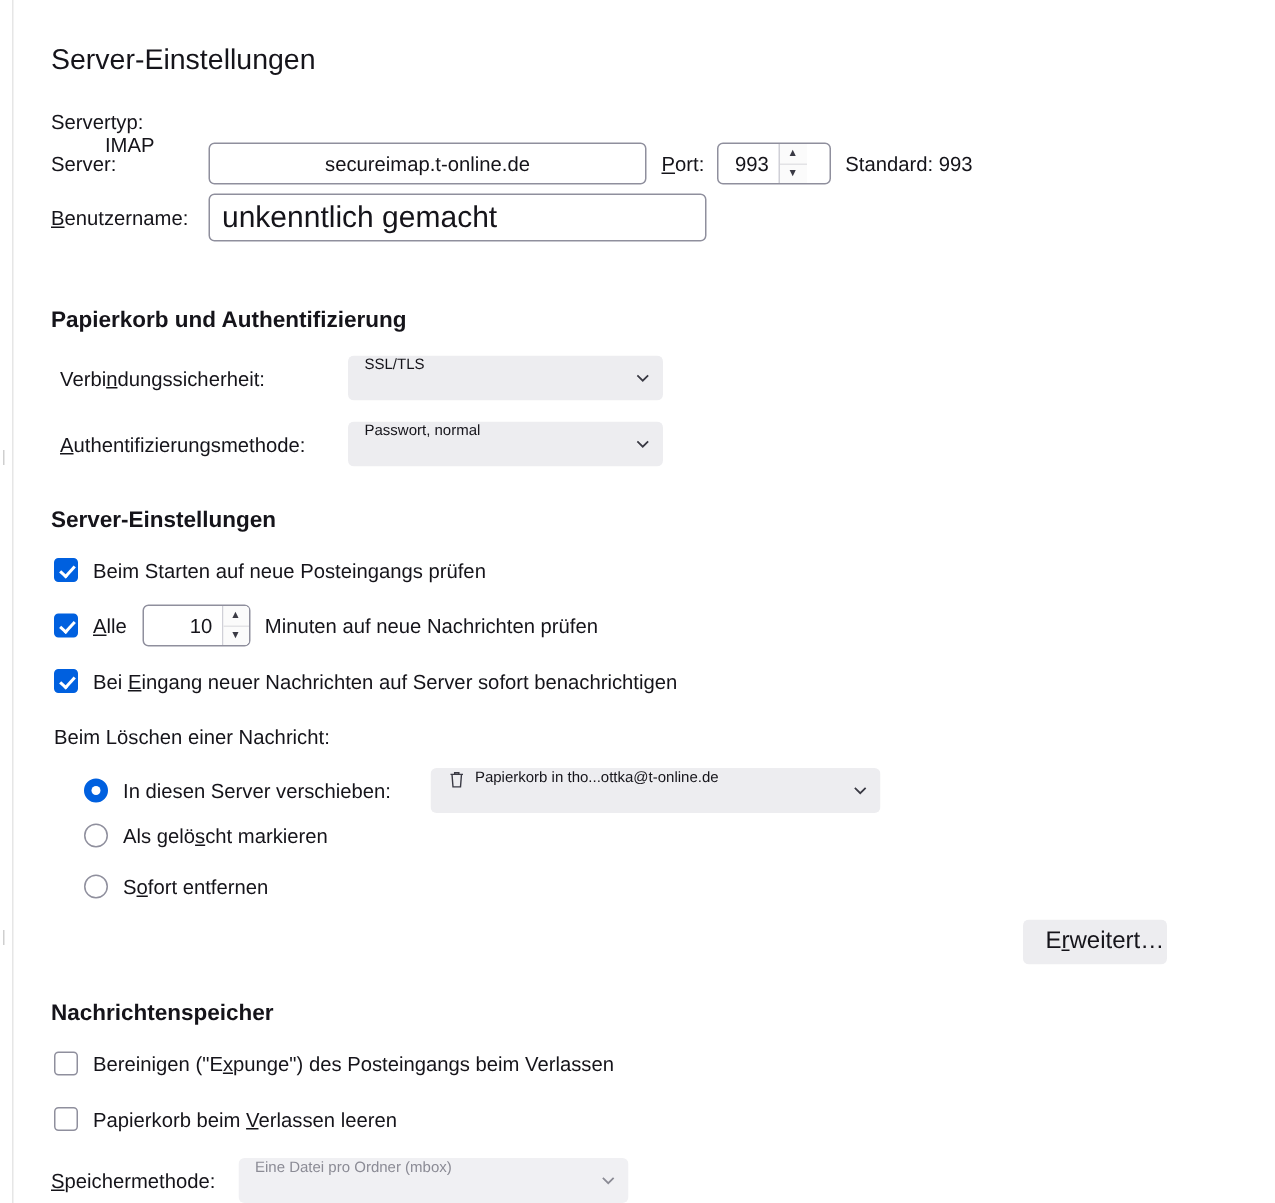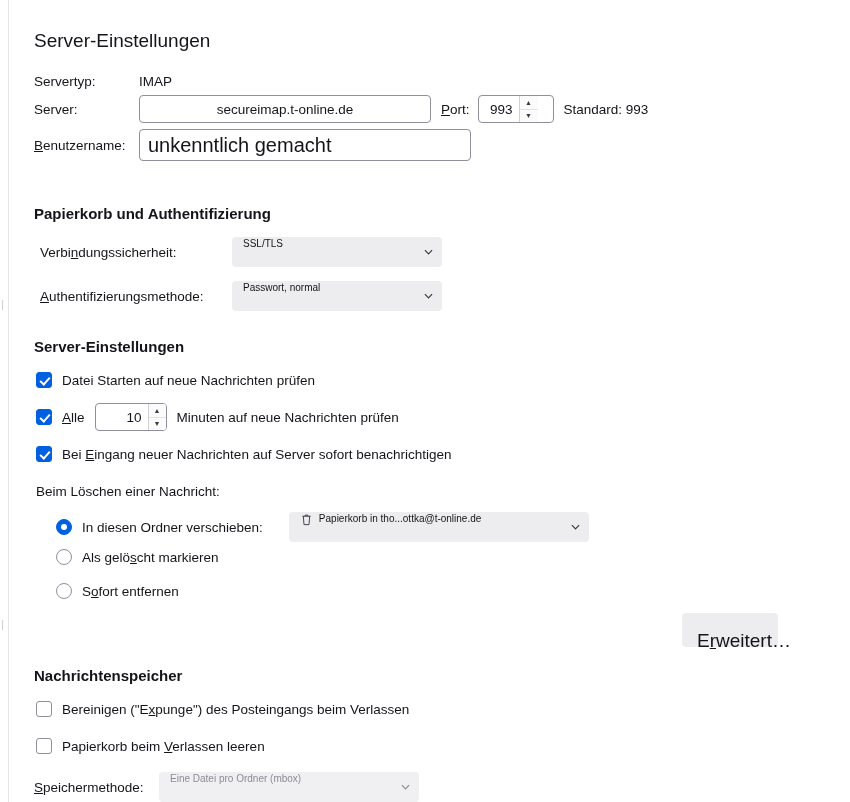--- a/index.html
+++ b/index.html
@@ -192,27 +192,27 @@
     left: 4px; top: 4px;
     width: 6px; height: 6px;
     border-radius: 50%;
     background: #fff;
   }
   .cbrow { display: flex; align-items: center; gap: 10px; }
   .cbrow .lbl { font-size: 13.5px; }
 
   button.btn {
     font-family: "Liberation Sans", sans-serif;
-    font-size: 19px;
+    font-size: 16px;
     color: #15141a;
     background: #ededf0;
     border: 1px solid transparent;
     border-radius: 4px;
     height: 30px;
-    padding: 16px 14px;
+    padding: 5px 14px;
     cursor: default;
   }
   .trash {
     width: 13px; height: 13px;
     margin-right: 6px;
     flex: none;
   }
 </style>
 </head>
 <body>
@@ -221,21 +221,21 @@
 
   <div class="left-edge">
     <div class="tick" style="top:300px;"></div>
     <div class="tick" style="top:620px;"></div>
   </div>
 
   <div class="content">
 
     <h1 class="title">Server-Einstellungen</h1>
 
-    <div class="abs row" style="left:0; top:74px;">
+    <div class="abs row" style="left:0; top:74px;flex-direction:column;">
       <span class="lbl" style="width:105px;">Servertyp:</span>
       <span class="lbl">IMAP</span>
     </div>
 
     <div class="abs row" style="left:0; top:95px;">
       <span class="lbl" style="width:105px;">Server:</span>
       <input class="txt" style="width: 292px; text-align: center;" value="secureimap.t-online.de">
       <span class="lbl" style="margin-left:10px;"><u>P</u>ort:</span>
       <span class="spin" style="width:76px; margin-left:8px;">
         <input style="width: 40px;" value="993">
@@ -271,21 +271,21 @@
         <svg class="chev" viewBox="0 0 10 6">
             <path d="M1 1 L5 5 L9 1" stroke="#3a3a44" stroke-width="1.3" fill="none"></path>
           </svg>
       </span>
     </div>
 
     <h2 class="section abs" style="left:0; top:338px;">Server-Einstellungen</h2>
 
     <div class="abs cbrow" style="left:2px; top:372px;">
       <span class="cb checked"></span>
-      <span class="lbl">Datei Starten auf neue Nachrichten prüfen</span>
+      <span class="lbl">Beim Starten auf neue Posteingangs prüfen</span>
     </div>
 
     <div class="abs cbrow" style="left:2px; top:403px;">
       <span class="cb checked"></span>
       <span class="lbl"><u>A</u>lle</span>
       <span class="spin" style="width:72px;">
         <input style="width: 52px;" value="10">
         <span class="btns">
           <span class="b">▲</span>
           <span class="b">▼</span>
@@ -296,21 +296,21 @@
 
     <div class="abs cbrow" style="left:2px; top:446px;">
       <span class="cb checked"></span>
       <span class="lbl">Bei <u>E</u>ingang neuer Nachrichten auf Server sofort benachrichtigen</span>
     </div>
 
     <div class="abs lbl" style="left:2px; top:484px;">Beim Löschen einer Nachricht:</div>
 
     <div class="abs cbrow" style="left:22px; top:512px;">
       <span class="rb checked"></span>
-      <span class="lbl">In diesen Ordner verschieben:</span>
+      <span class="lbl">In diesen Server verschieben:</span>
       <span class="sel" style="width:300px; margin-left:16px;">
         <svg class="trash" viewBox="0 0 14 14">
           <path d="M2.5 3.5 h9 M5.5 3.5 v-1.2 h3 v1.2 M3.6 3.5 l0.7 9 h5.4 l0.7 -9" stroke="#3a3a44" stroke-width="1" fill="none"></path>
         </svg>
         <span>Papierkorb in tho...ottka@t-online.de</span>
         <svg class="chev" viewBox="0 0 10 6">
             <path d="M1 1 L5 5 L9 1" stroke="#3a3a44" stroke-width="1.3" fill="none"></path>
           </svg>
       </span>
     </div>

